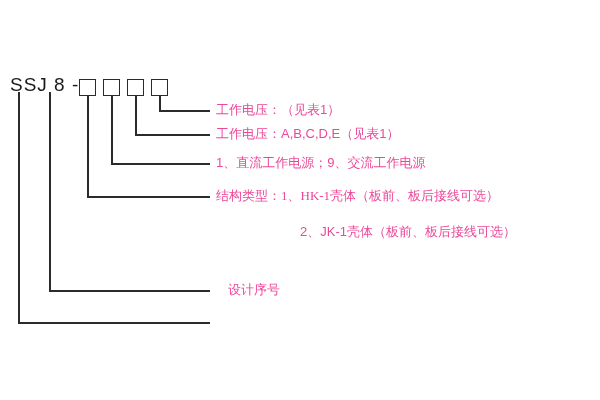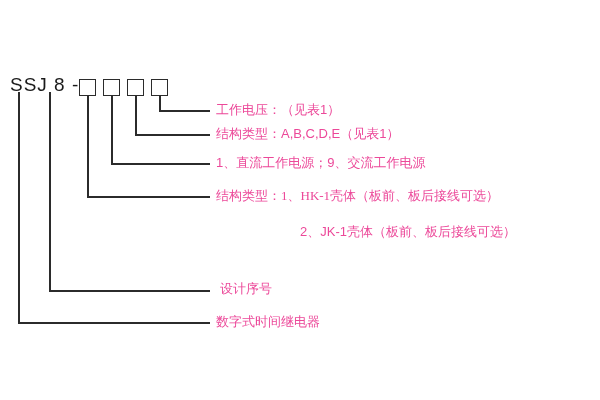--- a/index.html
+++ b/index.html
@@ -77,26 +77,25 @@
   <div class="hline" style="left:87px; top:196px; width:123px;"></div>
 
   <div class="vline" style="left:49px; top:92px; height:198px;"></div>
   <div class="hline" style="left:49px; top:290px; width:161px;"></div>
 
   <div class="vline" style="left:18px; top:92px; height:230px;"></div>
   <div class="hline" style="left:18px; top:322px; width:192px;"></div>
 
   <span class="label" style="left:216px; top:102px;">工作电压：（见表1）</span>
 
-  <span class="label" style="left:216px; top:126px;">结构类型：A,B,C,D,E（见表1）</span>
+  <span class="label" style="left:216px; top:126px;">工作电压：A,B,C,D,E（见表1）</span>
 
   <span class="label" style="left:216px; top:155px;">1、直流工作电源；9、交流工作电源</span>
 
   <span class="label" style="left:216px; top:188px;font-family:Liberation Serif, serif;">结构类型：1、HK-1壳体（板前、板后接线可选）</span>
 
   <span class="label" style="left:300px; top:224px;text-align:center;">2、JK-1壳体（板前、板后接线可选）</span>
 
 
-  <span class="label" style="left:220px; top:282px;font-family:Liberation Mono, monospace;">设计序号</span>
+  <span class="label" style="left:228px; top:282px;">设计序号</span>
 
-  <span class="label" style="left:216px; top:314px;">数字式时间继电器</span>
 
 </div>
 
 </body></html>

